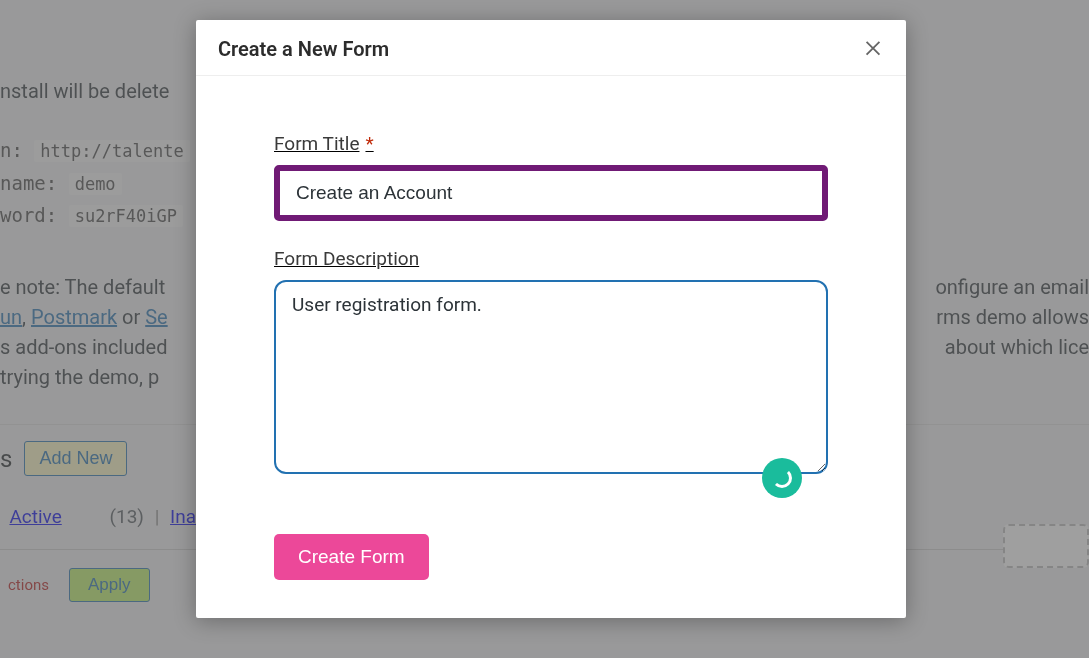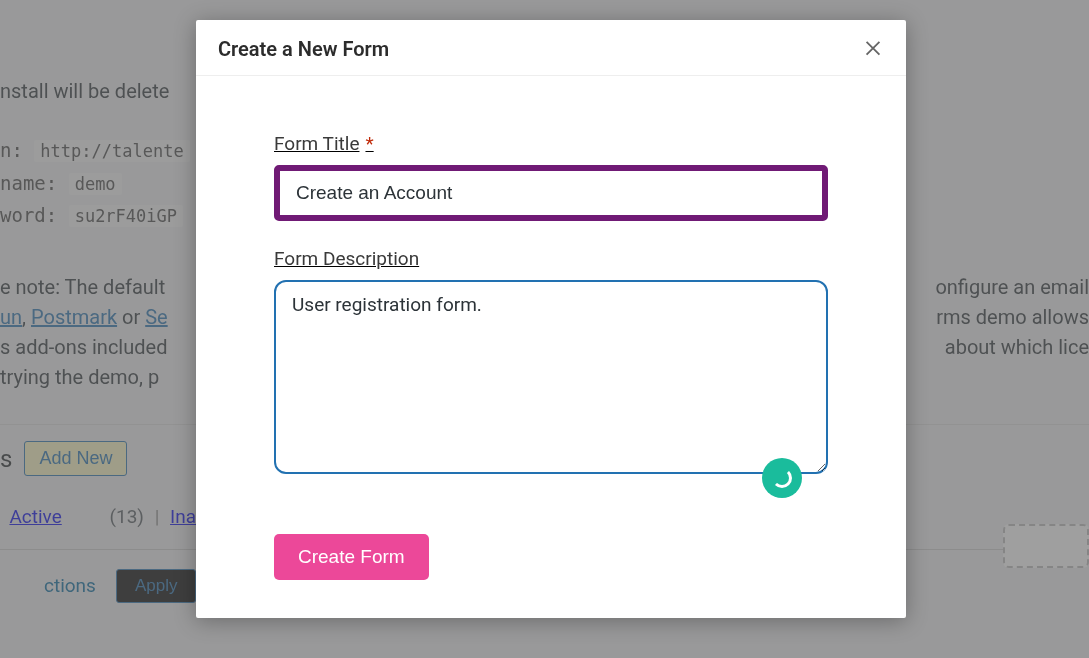--- a/index.html
+++ b/index.html
@@ -79,29 +79,28 @@
     .filter-row .sep { color: #888; margin: 0 6px; }
     .bulk-row {
       margin-top: 18px;
       border-top: 1px solid #ccc;
       padding-top: 18px;
       display: flex;
       align-items: center;
       gap: 12px;
     }
     .bulk-select {
-      font-size: 19px;
-      color: #0369a1;
+      font-size: 15px;
+      color: #b91c1c;
       padding: 4px 8px;
-      margin-left: 36px;
     }
     .apply-btn {
       border: 1px solid #2271b1;
       color: #2271b1;
-      background: #000000;
+      background: #bef264;
       padding: 6px 18px;
       border-radius: 3px;
       font-size: 17px;
       cursor: pointer;
       text-align: center;
     }
     .search-box {
       position: absolute;
       right: 0;
       bottom: 90px;

